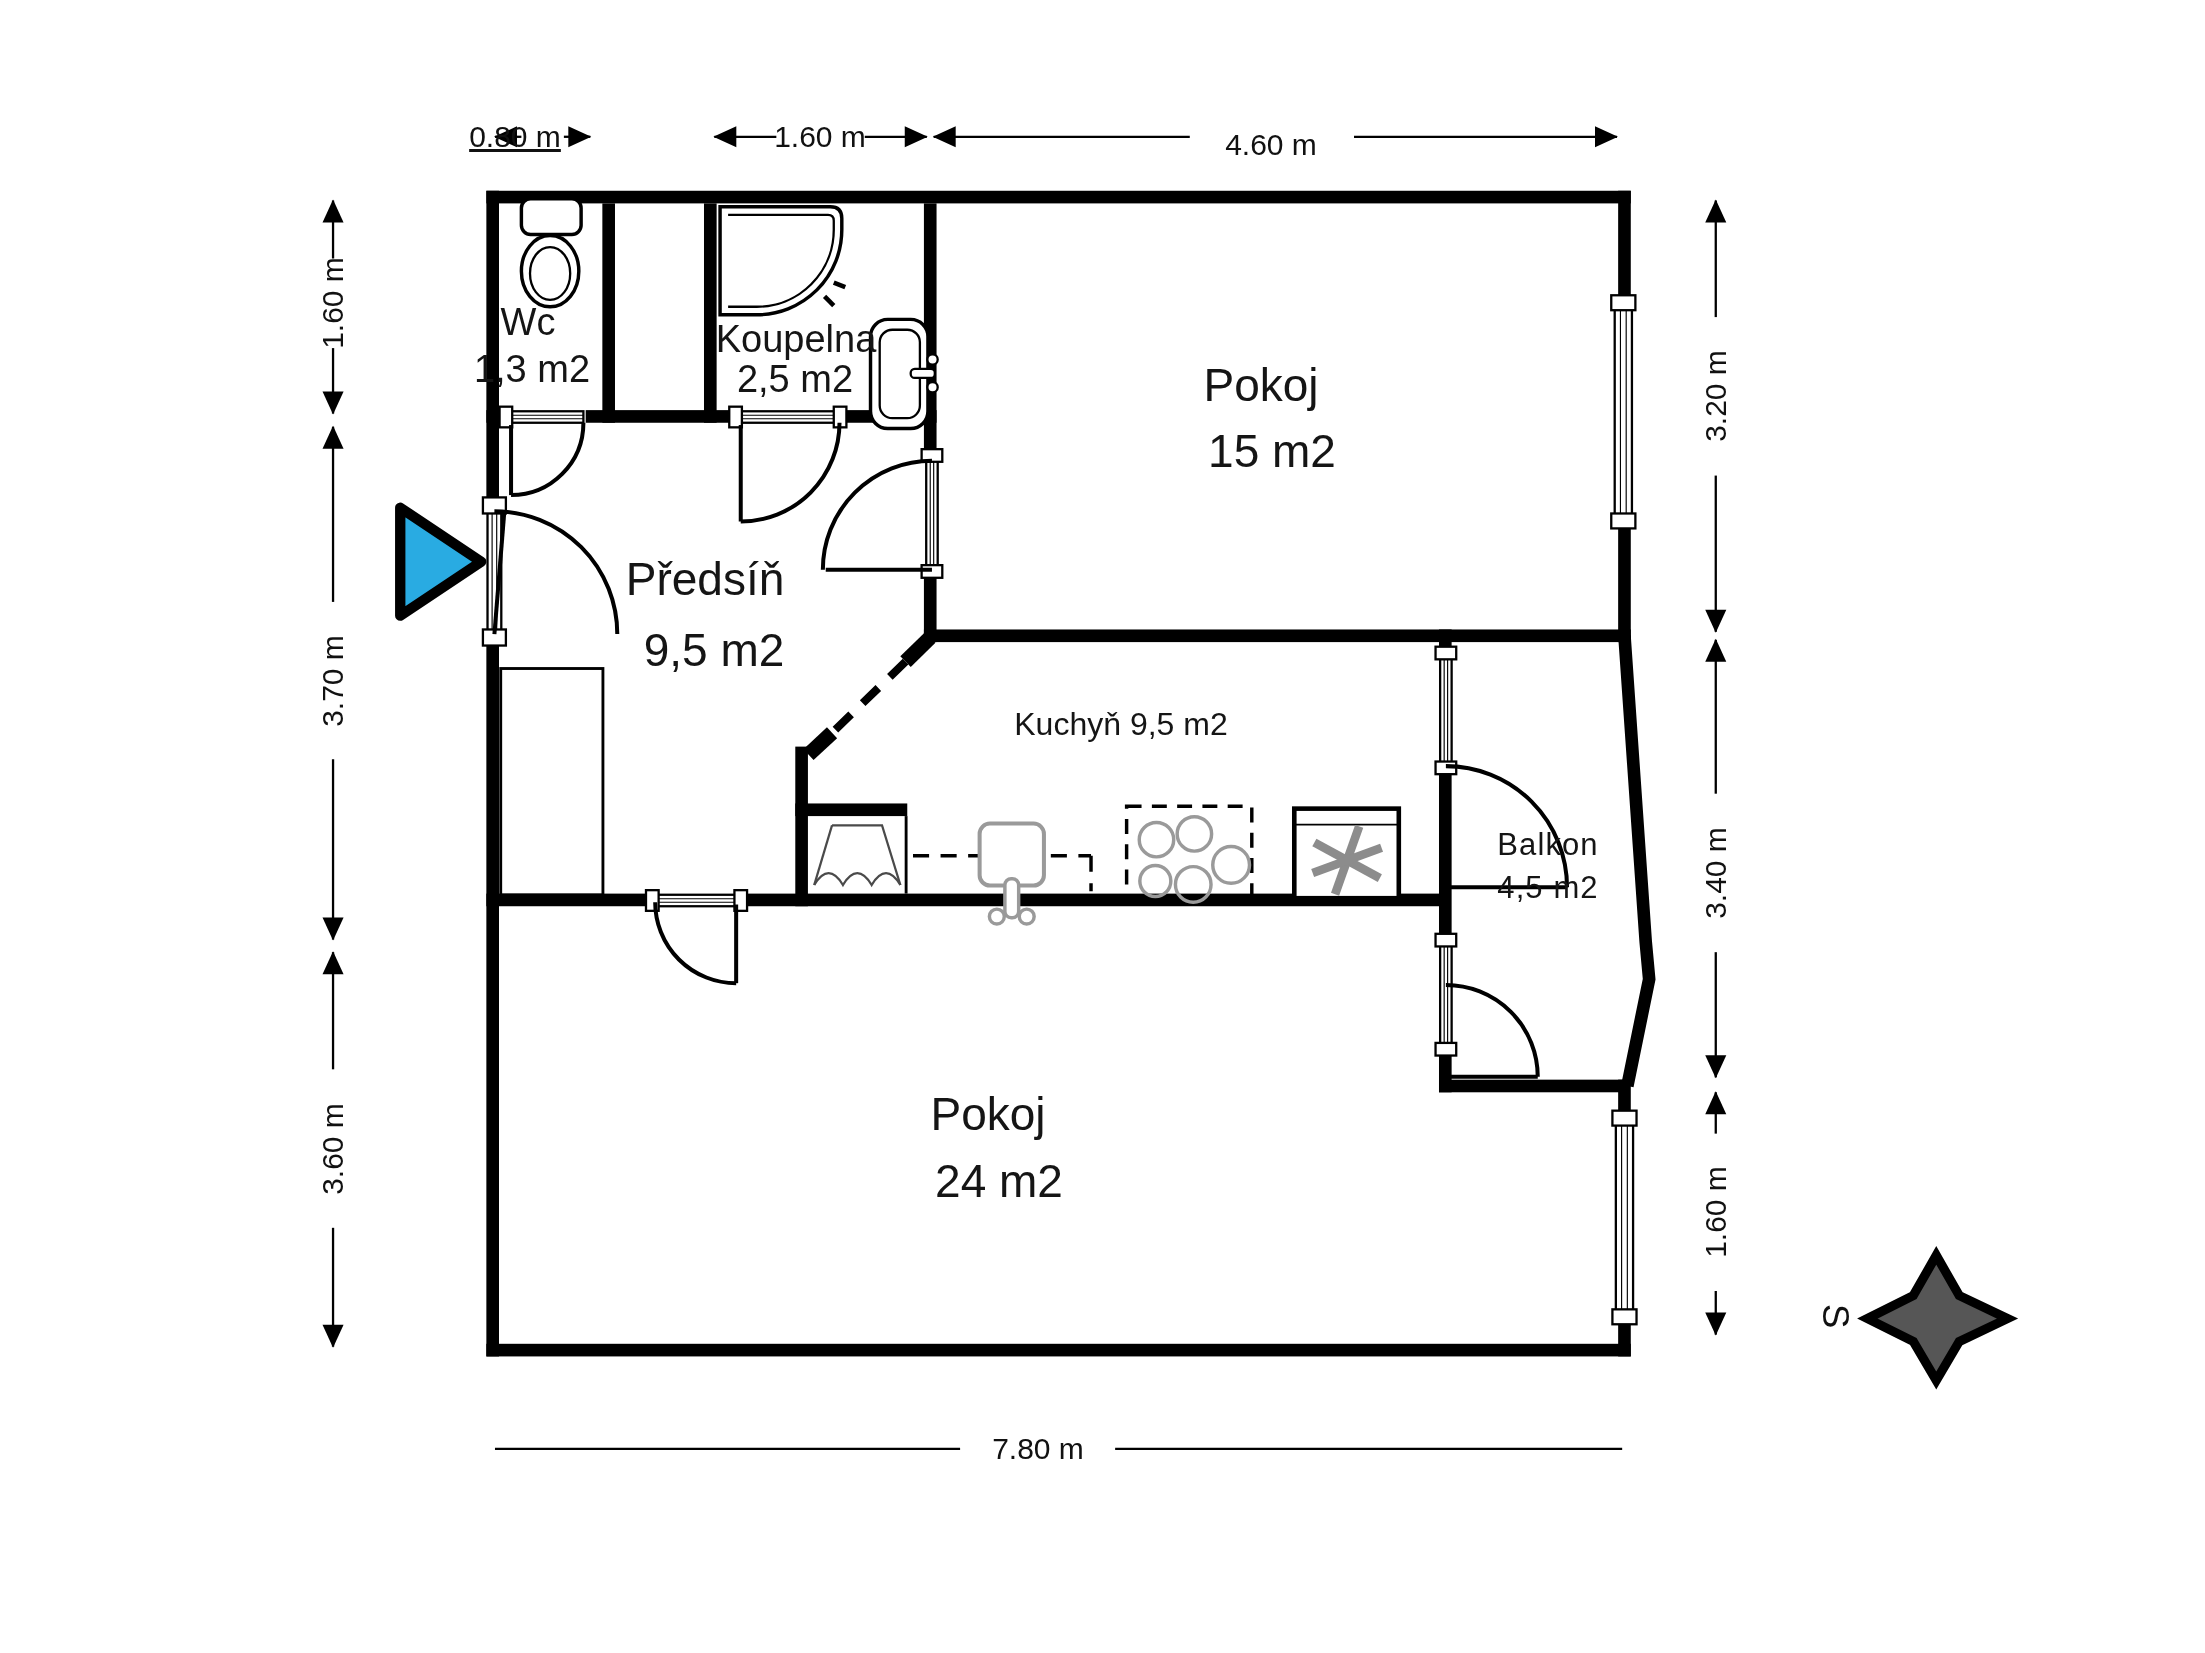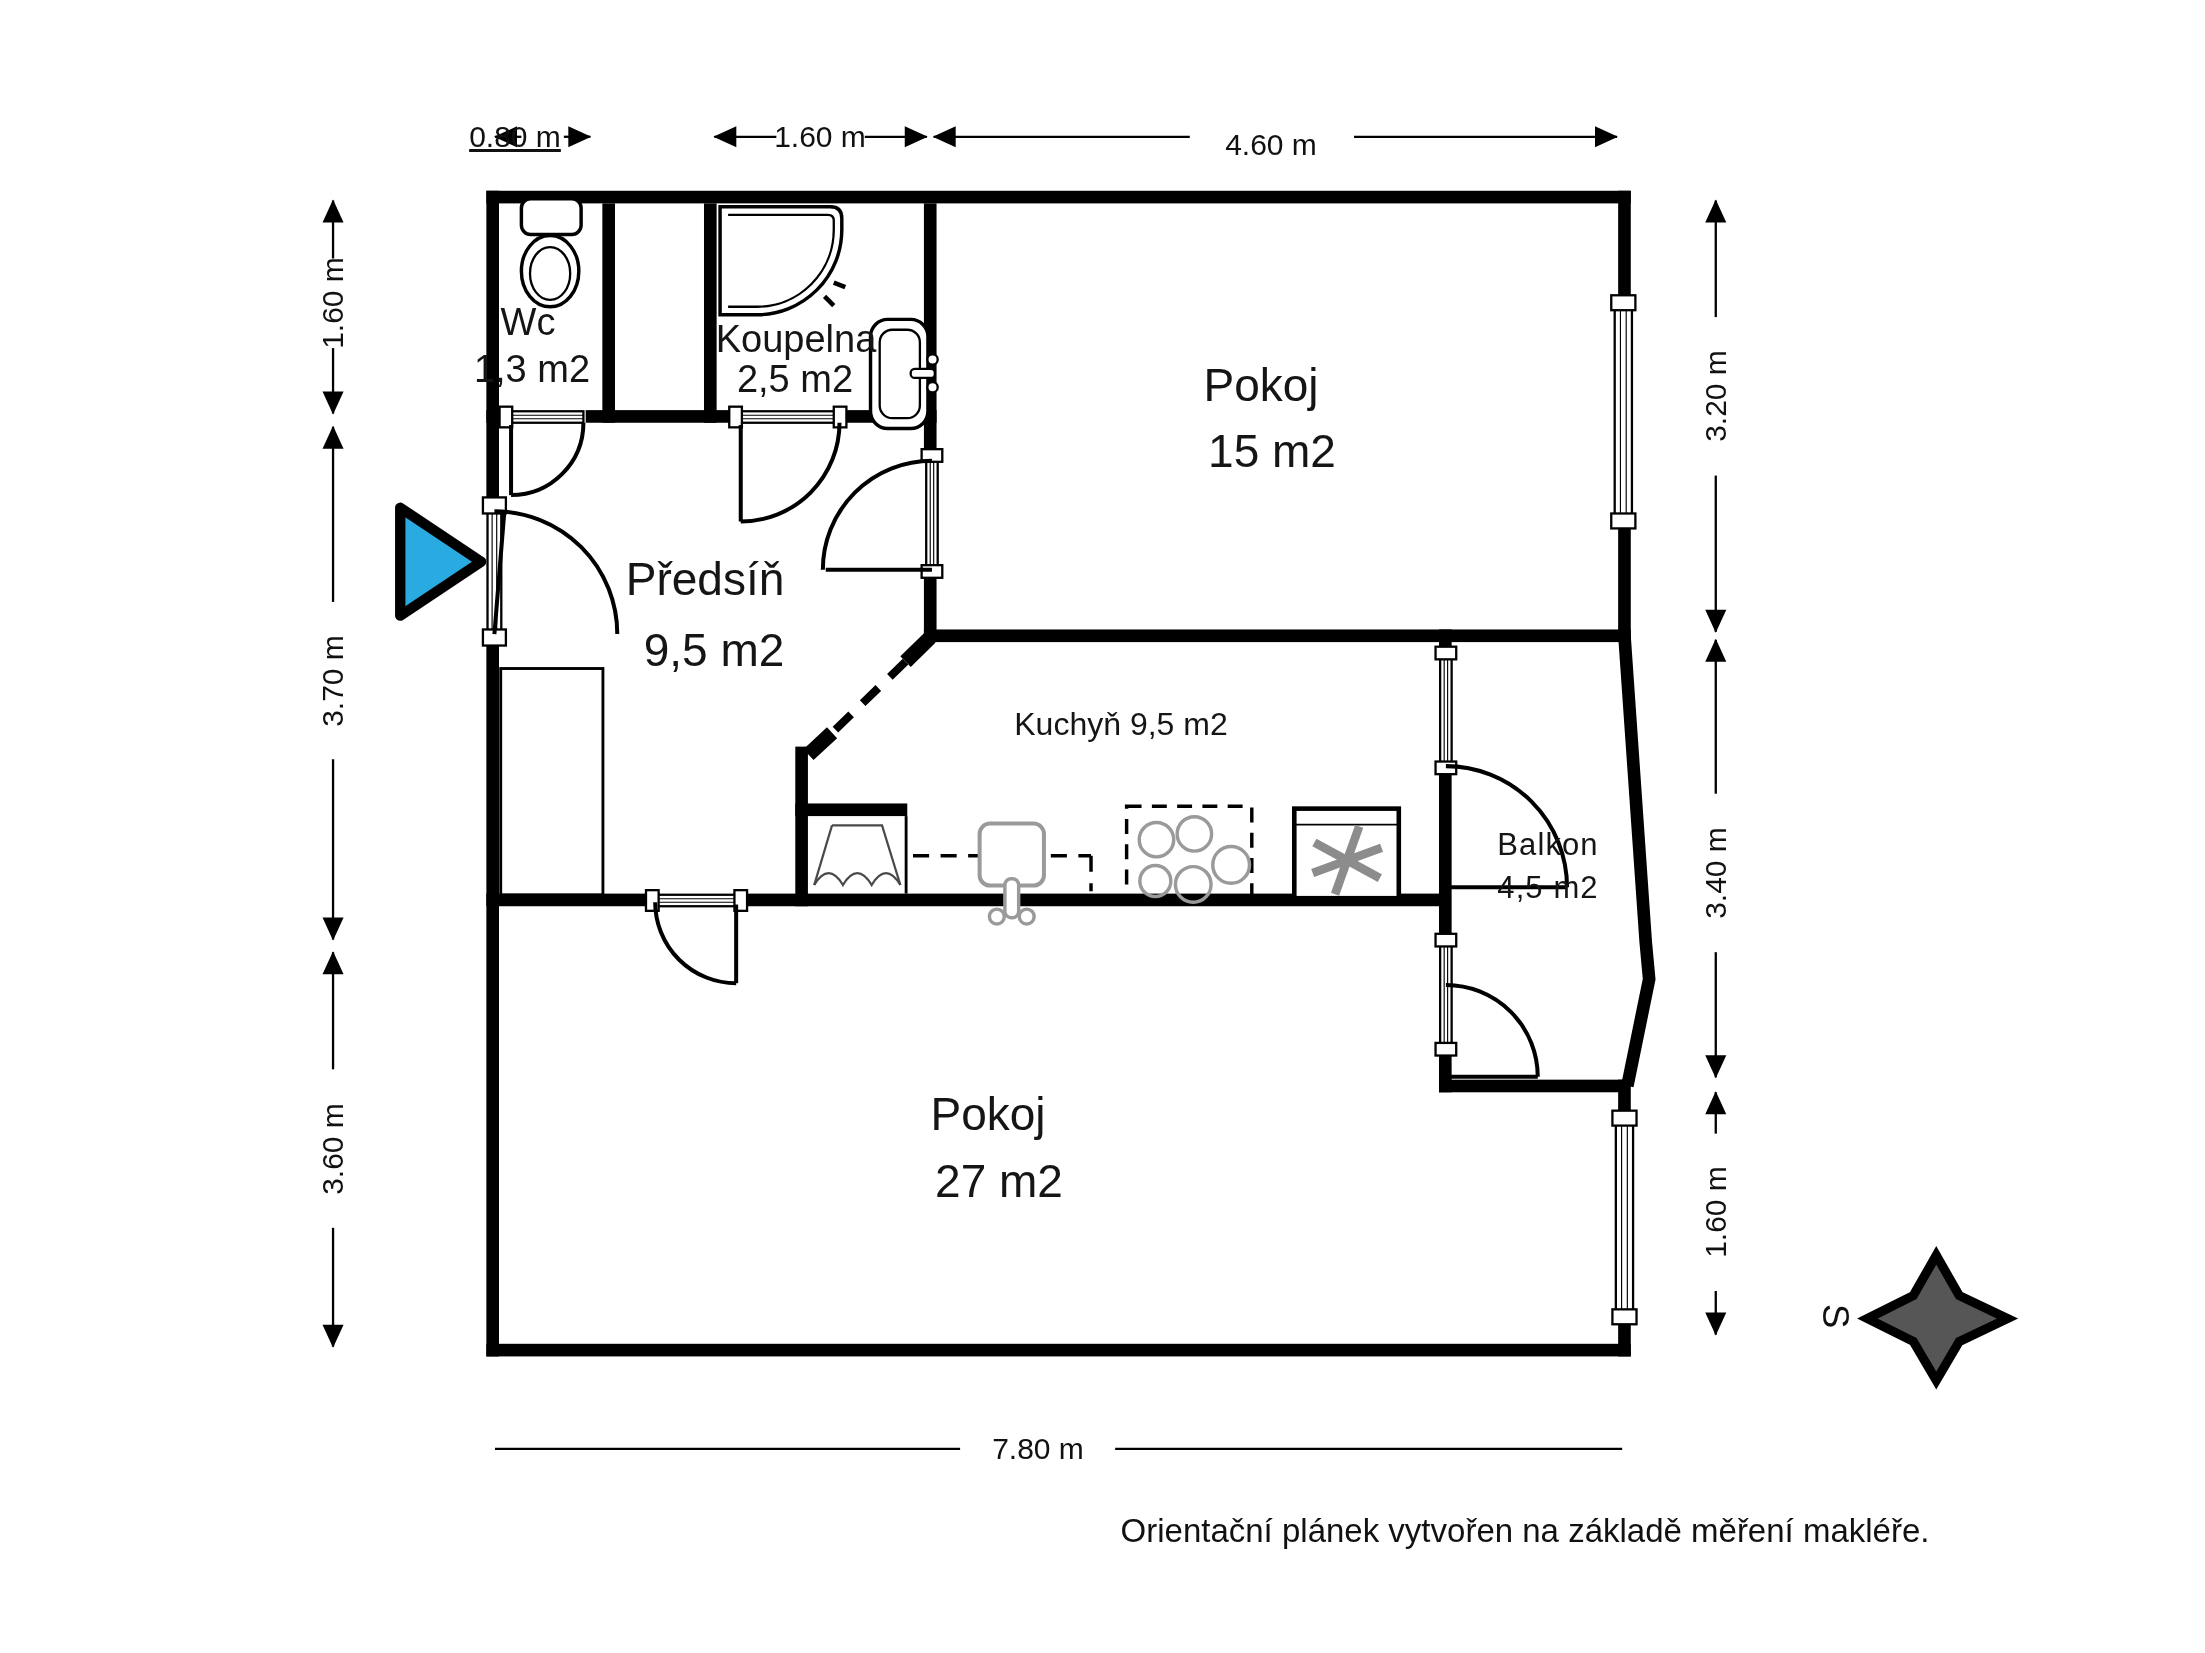--- a/index.html
+++ b/index.html
@@ -267,30 +267,29 @@
   <div class="label room-md" style="left:796px;top:339px;">Koupelna</div>
   <div class="label room-md" style="left:795px;top:379px;">2,5 m2</div>
   <div class="label room-lg" style="left:1261px;top:385px;">Pokoj</div>
   <div class="label room-lg" style="left:1272px;top:451px;">15 m2</div>
   <div class="label room-lg" style="left:705px;top:579px;">Předsíň</div>
   <div class="label room-lg" style="left:714px;top:650px;">9,5 m2</div>
   <div class="label room-kitchen" style="left:1121px;top:724px;"><span>Kuchyň</span>&nbsp;<span>9,5 m2</span></div>
   <div class="label room-balcony" style="left:1548px;top:844px;">Balkon</div>
   <div class="label room-balcony" style="left:1548px;top:887px;">4,5 m2</div>
   <div class="label room-lg" style="left:988px;top:1114px;">Pokoj</div>
-  <div class="label room-lg" style="left:999px;top:1181px;">27 m2</div>
+  <div class="label room-lg" style="left:999px;top:1181px;">24 m2</div>
 
   <div class="label dim" style="left:515px;top:137px;text-decoration:underline;">0.80 m</div>
   <div class="label dim" style="left:820px;top:137px;">1.60 m</div>
   <div class="label dim" style="left:1271px;top:137px;margin-top:8px;">4.60 m</div>
   <div class="label dim vert" style="left:333px;top:303px;">1.60 m</div>
   <div class="label dim vert" style="left:333px;top:681px;">3.70 m</div>
   <div class="label dim vert" style="left:333px;top:1149px;">3.60 m</div>
   <div class="label dim vert" style="left:1716px;top:396px;">3.20 m</div>
   <div class="label dim vert" style="left:1716px;top:873px;">3.40 m</div>
   <div class="label dim vert" style="left:1716px;top:1212px;">1.60 m</div>
   <div class="label dim" style="left:1038px;top:1449px;">7.80 m</div>
 
   <div class="label compass-s" style="left:1835px;top:1316px;">S</div>
-  <div class="label footer-note" style="left:1525px;top:1530px;">Orientační plánek vytvořen na základě měření makléře.</div>
 
 </div>
 
 
 </body></html>

